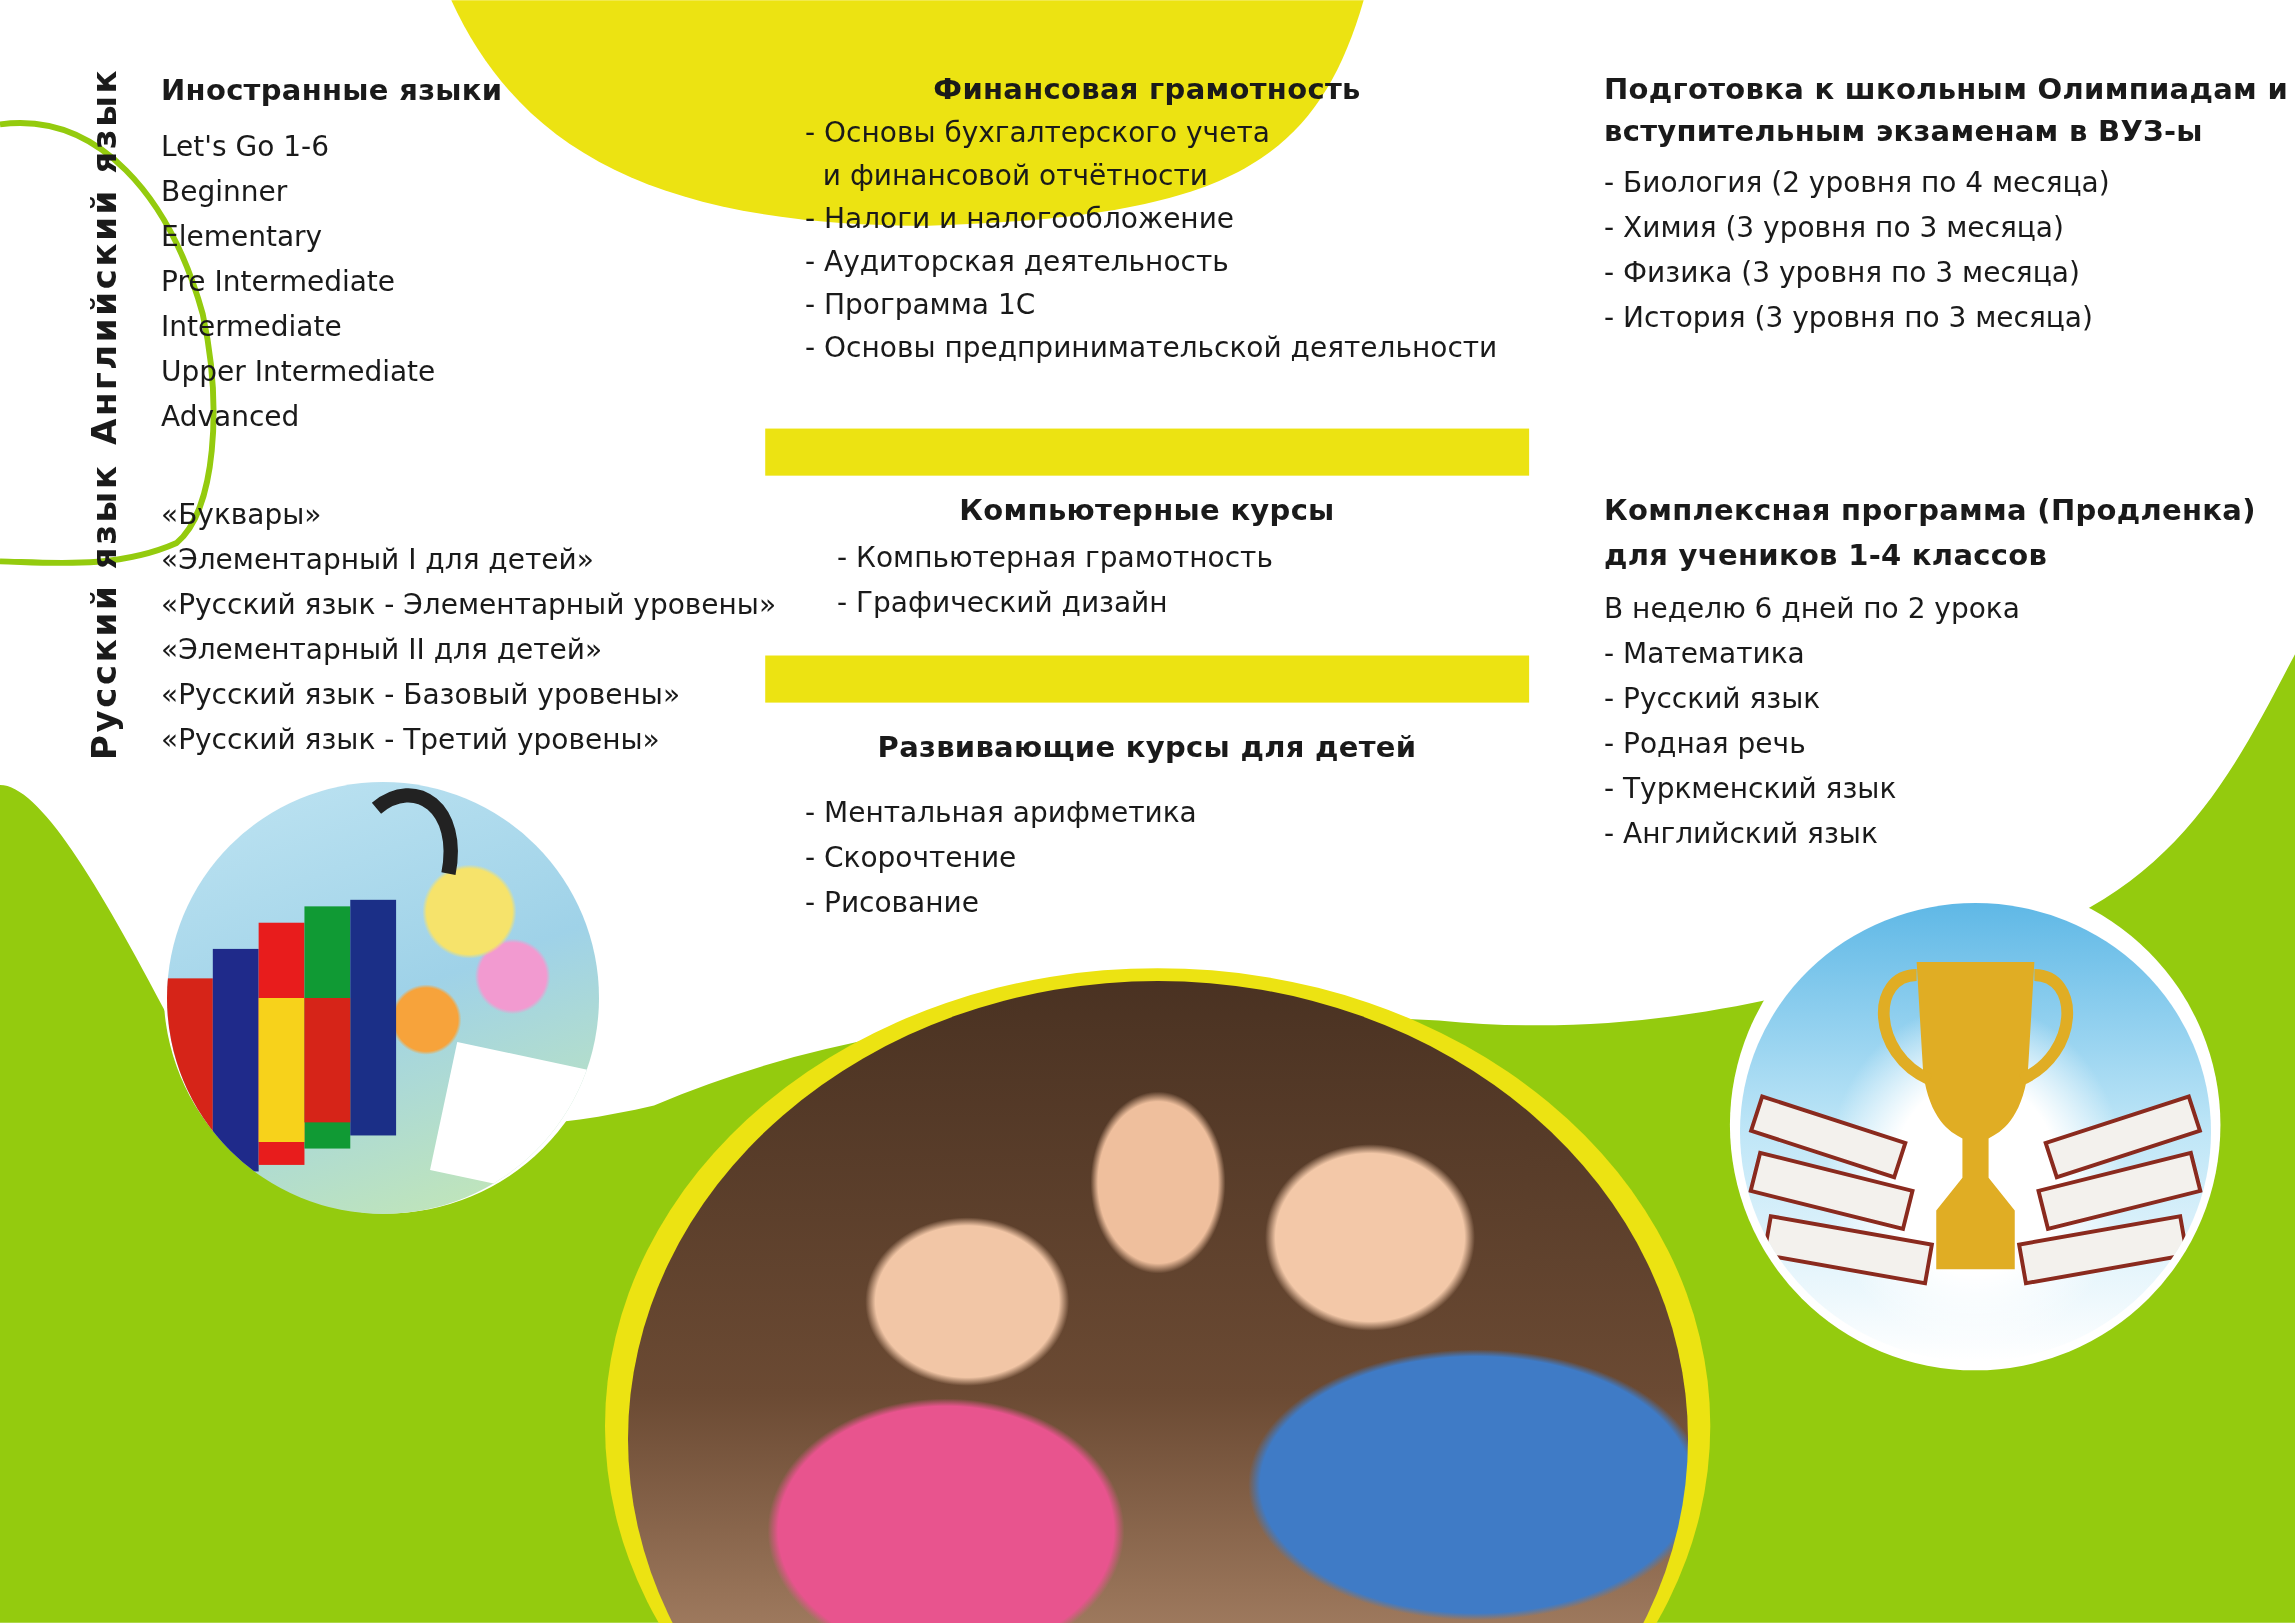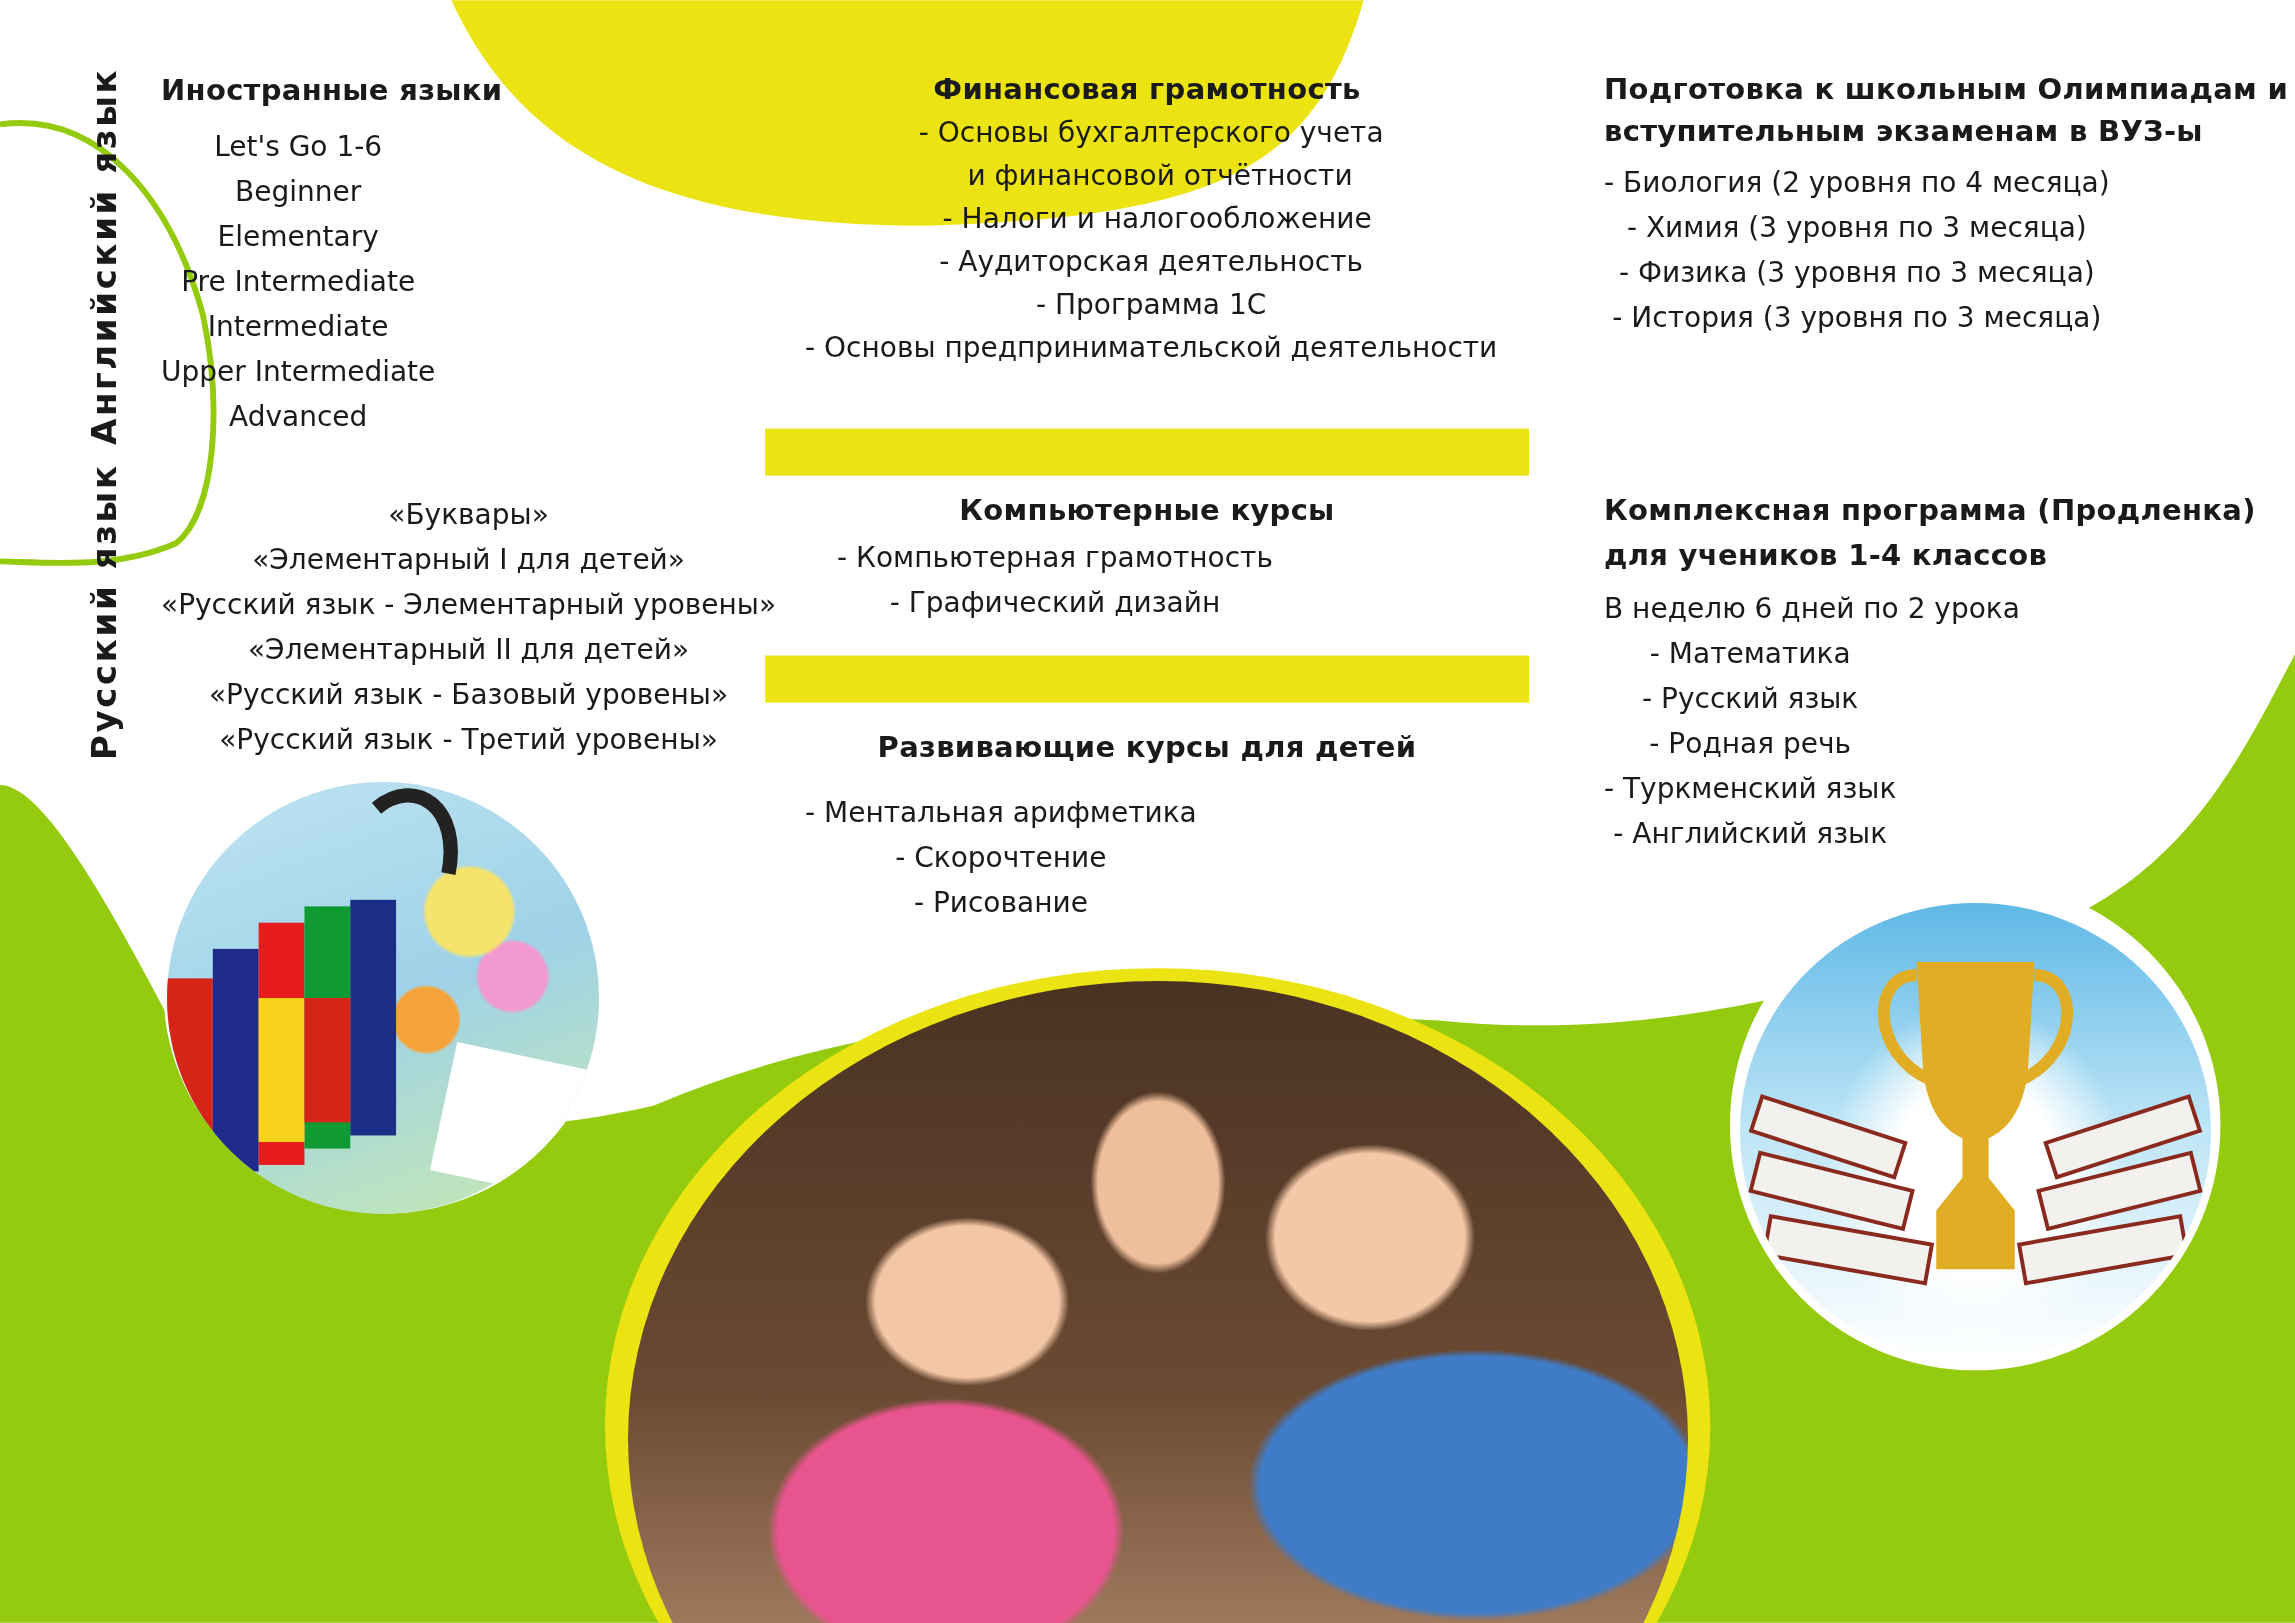--- a/index.html
+++ b/index.html
@@ -2,21 +2,21 @@
 <html style="font-size:10.5px"><head>
 <meta charset="utf-8">
 <style>
   html, body { margin:0; padding:0; }
   body { width:2295px; height:1623px; position:relative; overflow:hidden; background:#ffffff;
          font-family: "DejaVu Sans", "Liberation Sans", sans-serif; color:#1a1a1a; }
   .bg { position:absolute; left:0; top:0; width:2295px; height:1623px; }
   .abs { position:absolute; }
   .title { font-weight:bold; font-size:29px; line-height:42px; letter-spacing:0.3px;text-align:center; }
   .item { font-size:28px; line-height:45px; font-weight:normal; white-space:nowrap; }
-  .list { list-style:none; margin:0; padding:0;text-align:center; }
+  .list { list-style:none; margin:0; padding:0; }
   .vert { position:absolute; font-weight:bold; font-size:34px; letter-spacing:2.6px; white-space:nowrap;
           transform-origin:left top; transform:rotate(-90deg); }
   .center { text-align:center; }
   .photo { position:absolute; border-radius:50%; overflow:hidden; }
 </style>
 </head>
 <body>
 
 <svg class="bg" viewBox="0 0 3509 2481" xmlns="http://www.w3.org/2000/svg">
 
@@ -74,21 +74,21 @@
     <rect x="210" y="330" width="70" height="190" fill="#d62418"></rect>
     <path d="M320 40 C380 -10 450 40 430 140" stroke="#222" stroke-width="22" fill="none"></path>
     <rect x="420" y="420" width="240" height="200" fill="#ffffff" transform="rotate(12 540 520)"></rect>
   </svg>
 </div>
 
 <div class="abs title center" style="left:765px; width:764px; top:68px;">Финансовая грамотность</div>
 <ul class="abs list" style="left:805px; top:111px;">
   <li class="item" style="line-height:43px; white-space:pre;">- Основы бухгалтерского учета</li>
   <li class="item" style="line-height:43px; white-space:pre;">  и финансовой отчётности</li>
-  <li class="item" style="line-height:43px;margin-left:12px;">- Налоги и налогообложение</li>
+  <li class="item" style="line-height:43px;">- Налоги и налогообложение</li>
   <li class="item" style="line-height:43px;">- Аудиторская деятельность</li>
   <li class="item" style="line-height:43px;">- Программа 1С</li>
   <li class="item" style="line-height:43px;">- Основы предпринимательской деятельности</li>
 </ul>
 
 <div class="abs title center" style="left:765px; width:764px; top:489px;">Компьютерные курсы</div>
 <ul class="abs list" style="left:805px; top:535px;margin-left:32px;">
   <li class="item">- Компьютерная грамотность</li>
   <li class="item">- Графический дизайн</li>
 </ul>

